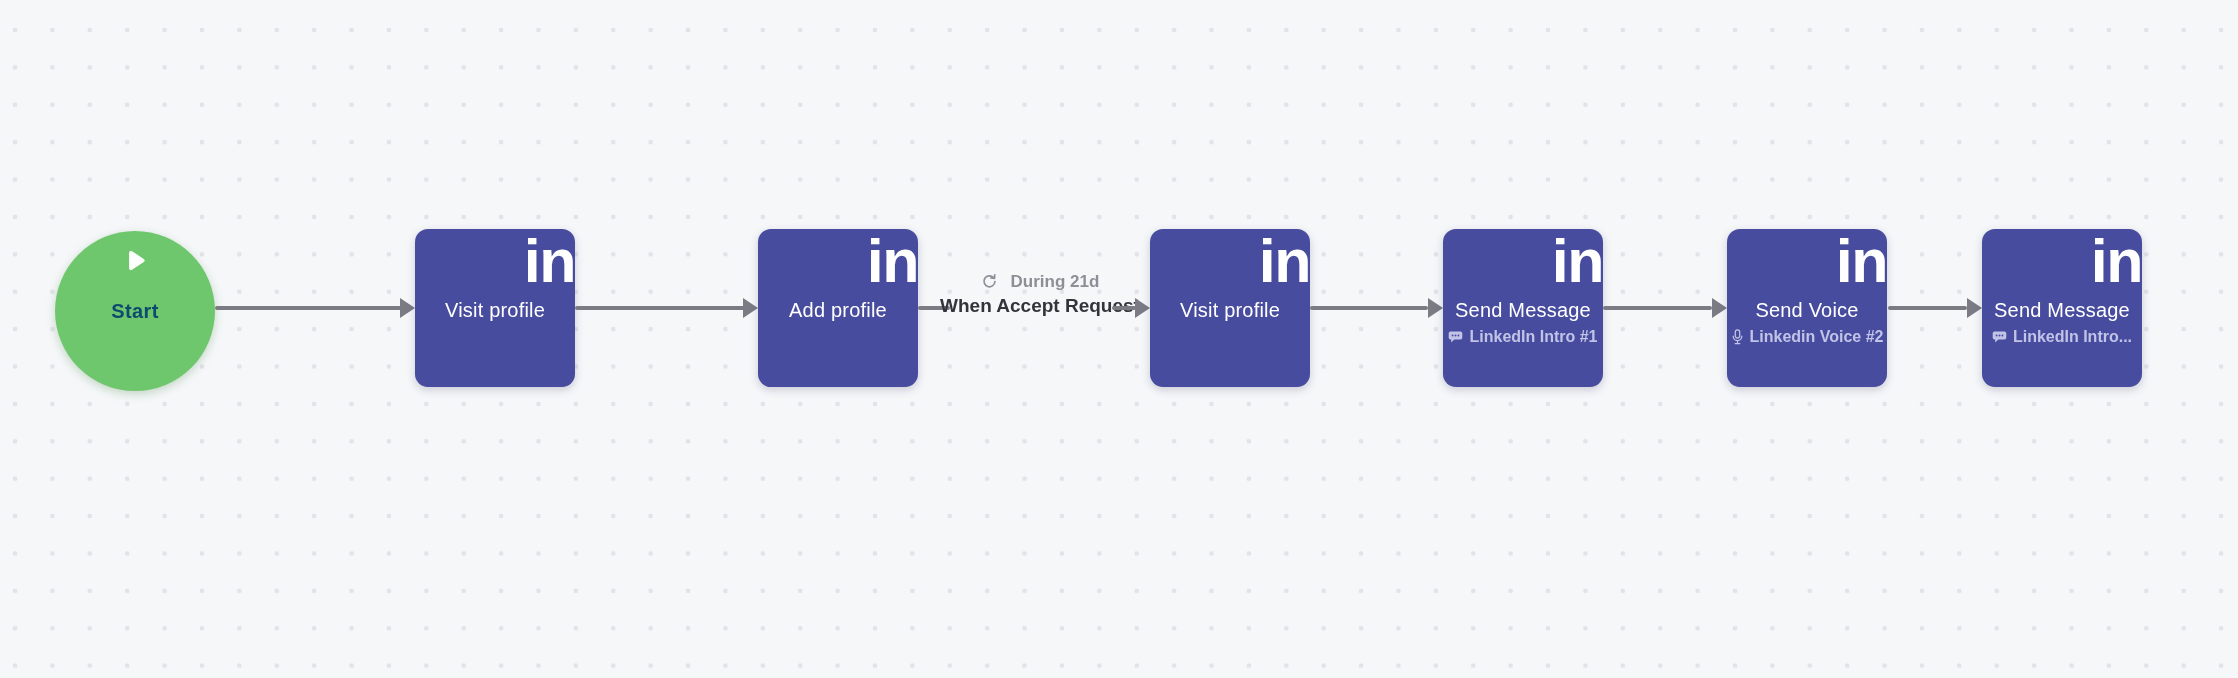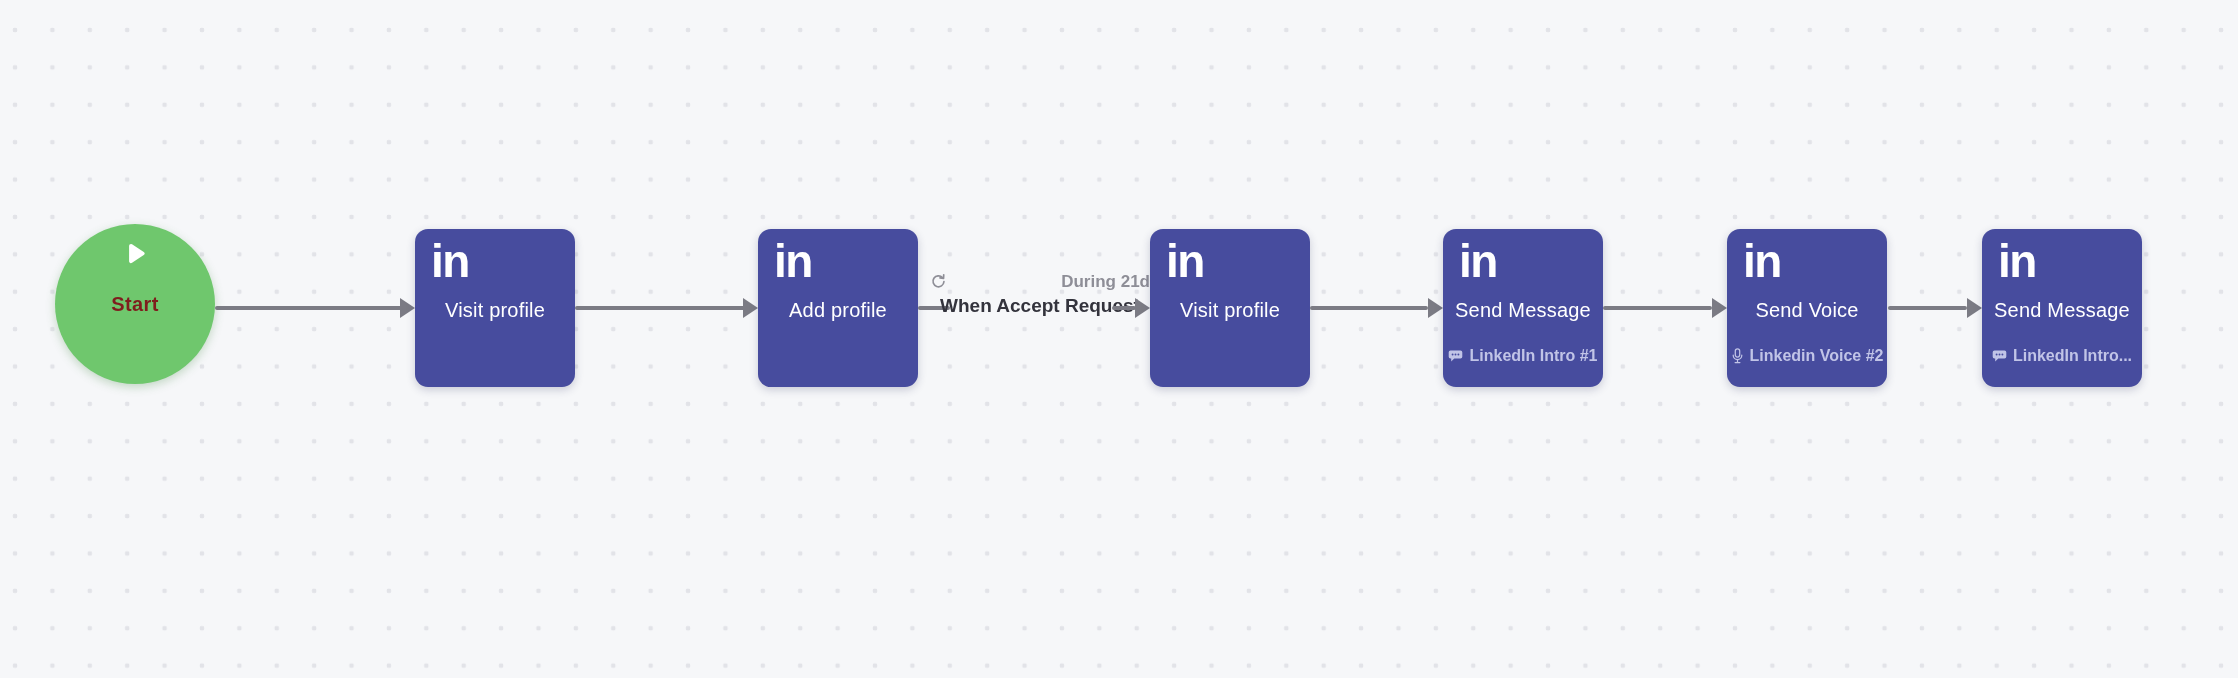--- a/index.html
+++ b/index.html
@@ -12,55 +12,55 @@
     background-size:37.4px 37.4px;
     background-position:-3.7px 11.3px;
   }
   .node{
     position:absolute;top:229px;width:160px;height:158px;
     background:#474c9e;border-radius:13px;
     box-shadow:0 3px 8px rgba(45,48,95,.22);
     color:#ffffff;cursor:pointer;
   }
   .node .in-badge{
-    position:absolute;top:6px;left:16px;right:0;text-align:left;
-    font-size:46px;font-weight:800;letter-spacing:-1.5px;line-height:52px;color:#ffffff;
+    position:absolute;top:6px;left:16px;right:0;text-align:right;
+    font-size:61px;font-weight:800;letter-spacing:-1.5px;line-height:52px;color:#ffffff;
   }
   .node .node-label{
     position:absolute;top:70px;left:0;right:0;text-align:center;
     font-size:20px;font-weight:400;letter-spacing:.2px;white-space:nowrap;
   }
   .node .node-sublabel{
     position:absolute;top:99px;left:0;right:0;
     display:flex;align-items:center;justify-content:center;gap:6px;
-    font-size:16px;font-weight:600;color:#c1c4e7;white-space:nowrap;margin-top:19px;
+    font-size:16px;font-weight:600;color:#c1c4e7;white-space:nowrap;
   }
   .start-node{
-    position:absolute;left:55px;top:224px;width:160px;height:160px;
+    position:absolute;left:55px;top:231px;width:160px;height:160px;
     background:#6fc76d;border-radius:50%;
     box-shadow:0 3px 10px rgba(74,140,74,.30);
-    color:#7f1d1d;cursor:pointer;
+    color:#0c4a6e;cursor:pointer;
   }
   .start-node .play-wrap{position:absolute;top:16px;left:0;right:0;display:flex;justify-content:center;}
   .start-node .node-label{
     position:absolute;top:69px;left:0;right:0;text-align:center;
     font-size:20px;font-weight:700;letter-spacing:.4px;
   }
   .edge-line{position:absolute;top:306px;height:4px;background:#7b7b84;border-radius:2px;}
   .arrow-head{
     position:absolute;top:298px;width:0;height:0;
     border-top:10px solid transparent;border-bottom:10px solid transparent;
     border-left:15px solid #7b7b84;
   }
   .edge-label{
     position:absolute;left:930px;top:272px;width:220px;
     text-align:center;cursor:pointer;
   }
   .edge-label .duration-row{
-    display:flex;align-items:center;justify-content:space-between;gap:13px;
+    display:flex;align-items:center;justify-content:center;gap:13px;
     font-size:17px;font-weight:600;color:#8e8e97;line-height:19px;
   }
   .edge-label .condition-row{
     margin-top:4px;font-size:19px;font-weight:700;color:#33333c;
     line-height:21px;white-space:nowrap;
   }
   svg{display:block;}
 </style>
 </head>
 <body>

